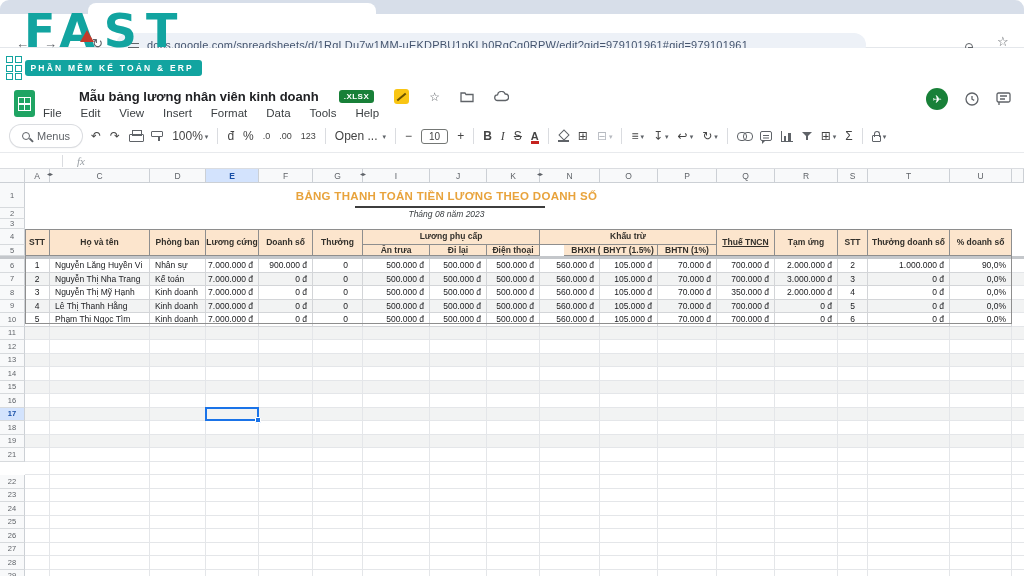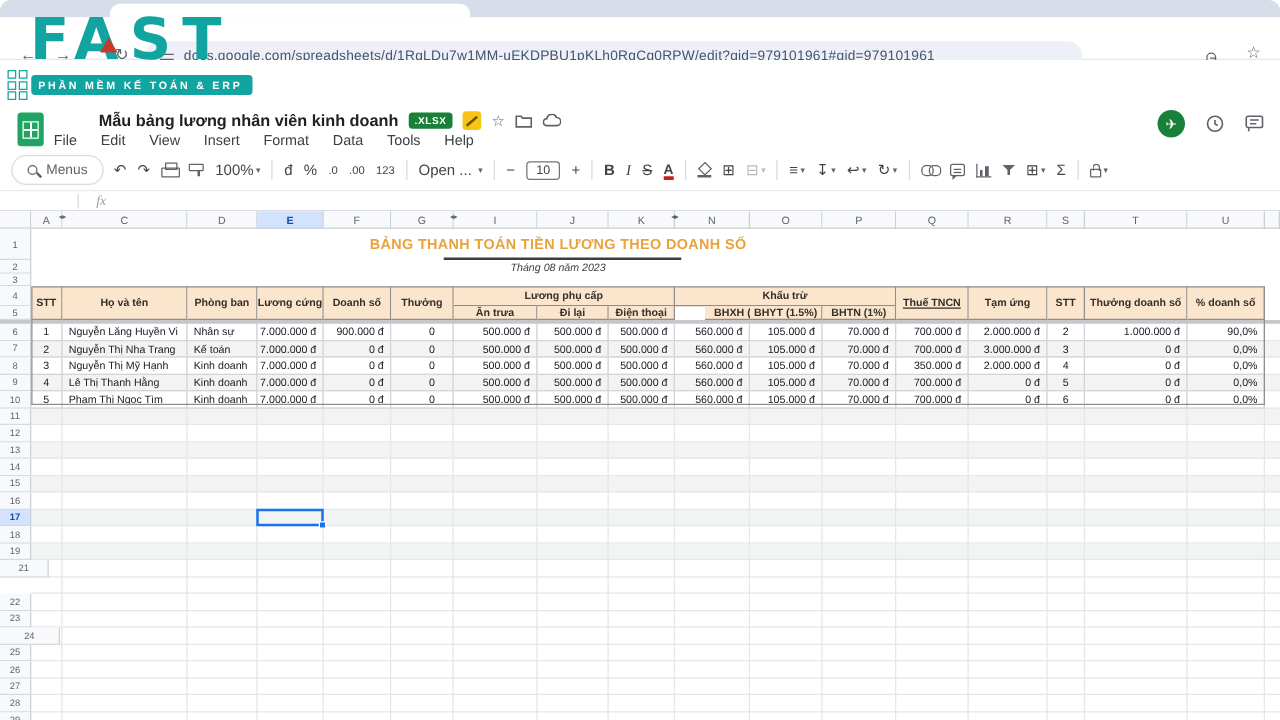--- a/index.html
+++ b/index.html
@@ -29,21 +29,21 @@
   .fast-row { position:absolute; left:0px; top:52px; display:flex; align-items:center; gap:3px; }
   .fast-grid { display:grid; grid-template-columns:7px 7px; grid-template-rows:7px 7px 7px; gap:1.5px; }
   .fast-grid i { border:1.6px solid #12a4a0; background:#fff; }
   .fast-pill { background:#12a4a0; color:#fff; font-size:8.5px; font-weight:bold; letter-spacing:2.2px; padding:3px 8px 3px 6px; border-radius:3px; white-space:nowrap; }
 
   
   .sh-header { position:absolute; left:0; top:48px; width:1024px; height:72px; background:#fff; }
   .sheeticon { position:absolute; left:14px; top:42px; width:21px; height:27px; background:#1fa463; border-radius:3px; }
   .sheeticon::after { content:""; position:absolute; left:4px; top:7px; right:4px; bottom:6px; border:1.4px solid #fff;
      background-image:linear-gradient(to right,transparent 46%,#fff 46%,#fff 58%,transparent 58%),linear-gradient(to bottom,transparent 42%,#fff 42%,#fff 58%,transparent 58%); }
-  .doc-title-row { position:absolute; left:42px; top:41px; display:flex; align-items:center; gap:8px;padding-left:37px; }
+  .doc-title-row { position:absolute; left:42px; top:41px; display:flex; align-items:center; gap:20px;padding-left:37px; }
   .doc-title { font-size:13px; color:#202124; font-weight:bold; white-space:nowrap; }
   .xlsx-badge { background:#188038; color:#fff; font-size:8px; font-weight:bold; padding:2px 5px; border-radius:3px; letter-spacing:.5px; }
   .yellow-badge { width:15px; height:15px; background:#f9c513; border-radius:3px; position:relative; }
   .yellow-badge::after { content:""; position:absolute; left:2px; top:6.5px; width:11px; height:2px; background:#6a5200; transform:rotate(-40deg); }
   .hdr-glyph { font-size:12px; color:#5f6368; }
   .menubar { position:absolute; left:43px; top:59px; display:flex; gap:19px; font-size:11.5px; color:#3c4043; }
   .menubar span { cursor:pointer; }
   .hdr-right { position:absolute; right:12px; top:40px; display:flex; align-items:center; gap:16px; }
   .avatar { width:22px; height:22px; border-radius:50%; background:#188038; color:#fff; font-size:11px; display:flex; align-items:center; justify-content:center; }
   .svgic { stroke:#5f6368; fill:none; stroke-width:1.3; }
@@ -365,24 +365,24 @@
       <div class="rhead" style="position: absolute; left: 0px; top: 157.5px; width: 25px; height: 13.5px;">11</div>
       <div class="rhead" style="position: absolute; left: 0px; top: 171px; width: 25px; height: 13.5px;">12</div>
       <div class="rhead" style="position: absolute; left: 0px; top: 184.5px; width: 25px; height: 13.5px;">13</div>
       <div class="rhead" style="position: absolute; left: 0px; top: 198px; width: 25px; height: 13.5px;">14</div>
       <div class="rhead" style="position: absolute; left: 0px; top: 211.5px; width: 25px; height: 13.5px;">15</div>
       <div class="rhead" style="position: absolute; left: 0px; top: 225px; width: 25px; height: 13.5px;">16</div>
       <div class="rhead hsel" style="position: absolute; left: 0px; top: 238.5px; width: 25px; height: 13.5px;">17</div>
       <div class="rhead" style="position: absolute; left: 0px; top: 252px; width: 25px; height: 13.5px;">18</div>
       <div class="rhead" style="position: absolute; left: 0px; top: 265.5px; width: 25px; height: 13.5px;">19</div>
       <div class="rhead" style="position: absolute; left: 0px; top: 279px; width: 25px; height: 13.5px;">30</div>
-      <div class="rhead" style="position: absolute; left: 0px; top: 279px; width: 39px; height: 13.5px;">21</div>
+      <div class="rhead" style="position: absolute; left: 0px; top: 279px; width: 25px; height: 13.5px;">21</div>
       <div class="rhead" style="position: absolute; left: 0px; top: 306px; width: 25px; height: 13.5px;">22</div>
       <div class="rhead" style="position: absolute; left: 0px; top: 319.5px; width: 25px; height: 13.5px;">23</div>
-      <div class="rhead" style="position: absolute; left: 0px; top: 333px; width: 48px; height: 13.5px;">24</div>
+      <div class="rhead" style="position: absolute; left: 0px; top: 333px; width: 25px; height: 13.5px;">24</div>
       <div class="rhead" style="position: absolute; left: 0px; top: 346.5px; width: 25px; height: 13.5px;">25</div>
       <div class="rhead" style="position: absolute; left: 0px; top: 360px; width: 25px; height: 13.5px;">26</div>
       <div class="rhead" style="position: absolute; left: 0px; top: 373.5px; width: 25px; height: 13.5px;">27</div>
       <div class="rhead" style="position: absolute; left: 0px; top: 387px; width: 25px; height: 13.5px;">28</div>
       <div class="rhead" style="position: absolute; left: 0px; top: 400.5px; width: 25px; height: 13.5px;">29</div>
       <div class="frozenbar" style="left: 0px; top: 87px; width: 1024px; height: 3px;"></div>
       <div class="sheet-title" style="left: 25px; top: 14px; width: 843px; height: 25px;">BẢNG THANH TOÁN TIỀN LƯƠNG THEO DOANH SỐ</div>
       <div class="t-underline" style="left: 355px; top: 37px; width: 190px;"></div>
       <div class="sheet-sub" style="left: 25px; top: 39px; width: 843px; height: 11px;">Tháng 08 năm 2023</div>
       <div class="thcell" style="left: 25px; top: 60px; width: 25px; height: 27px;">STT</div>

